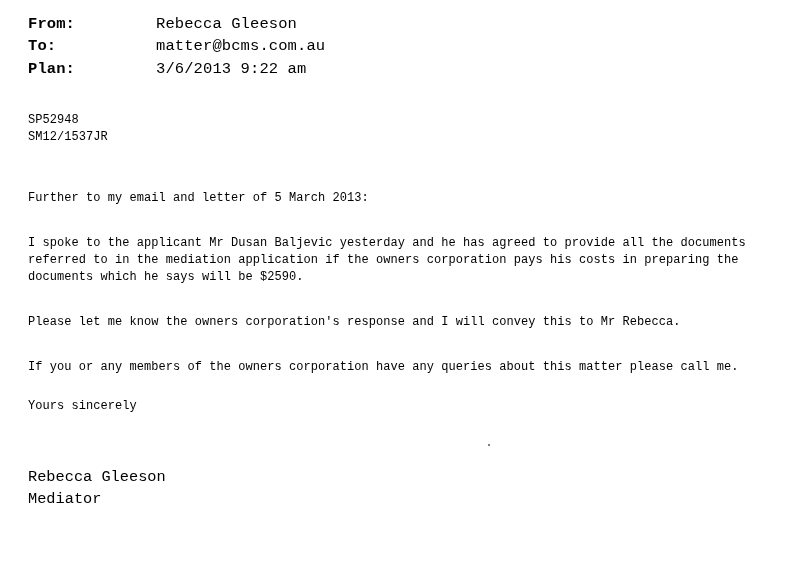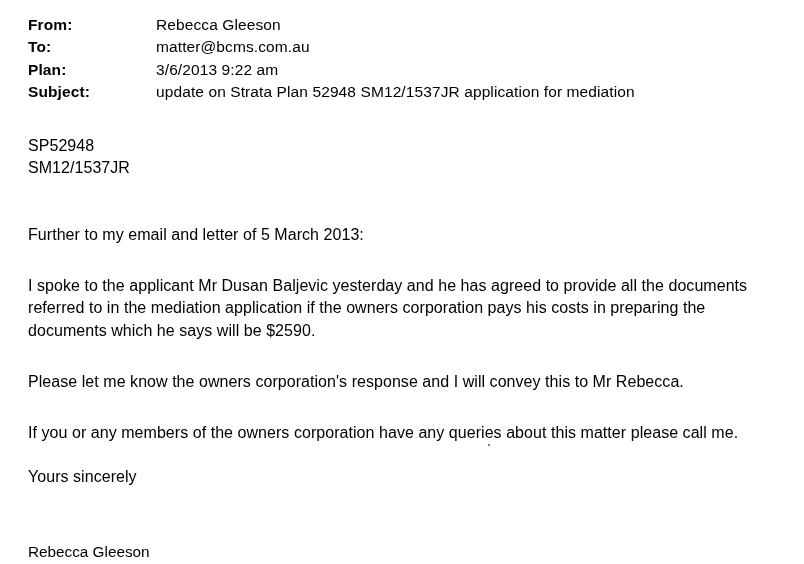--- a/index.html
+++ b/index.html
@@ -14,20 +14,21 @@
     color: #000000;
     overflow: hidden;
     position: relative;
   }
   .page {
     position: relative;
     width: 804px;
     height: 564px;
     box-sizing: border-box;
     padding: 12px 18px 0 28px;
+    font-family: Liberation Mono, monospace;
   }
   
   .header {
     margin-top: 2px;
   }
   .hdr-row {
     display: flex;
     align-items: baseline;
     margin-bottom: 1px;
     line-height: 1.38;
@@ -42,21 +43,21 @@
   }
   .hdr-value {
     font-size: 15.5px;
     font-weight: normal;
     color: #000;
     letter-spacing: 0.1px;
   }
   
   .body-block {
     margin-top: 32px;
-    font-size: 16px;
+    font-size: 12px;
     line-height: 1.42;
     letter-spacing: 0.05px;
   }
   .ref-line {
     margin: 0;
   }
   .para {
     margin: 0;
   }
   .spacer-md { height: 22px; }
@@ -95,24 +96,20 @@
     <div class="hdr-row">
       <div class="hdr-label">To:</div>
       <div class="hdr-value">matter@bcms.com.au</div>
     </div>
 
     <div class="hdr-row">
       <div class="hdr-label">Plan:</div>
       <div class="hdr-value">3/6/2013 9:22 am</div>
     </div>
 
-    <div class="hdr-row">
-      <div class="hdr-label">Subject:</div>
-      <div class="hdr-value">update on Strata Plan 52948 SM12/1537JR application for mediation</div>
-    </div>
 
   </div>
 
   <div class="body-block">
 
     <p class="ref-line">SP52948</p>
     <p class="ref-line">SM12/1537JR</p>
 
     <div class="spacer-md"></div>
 

